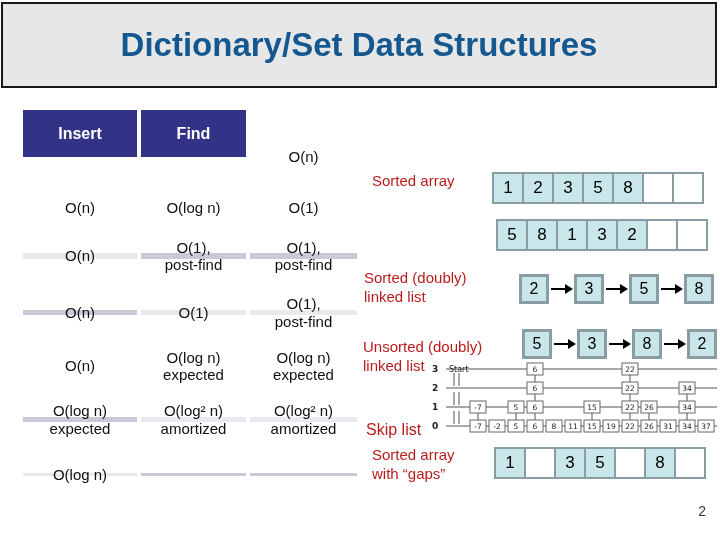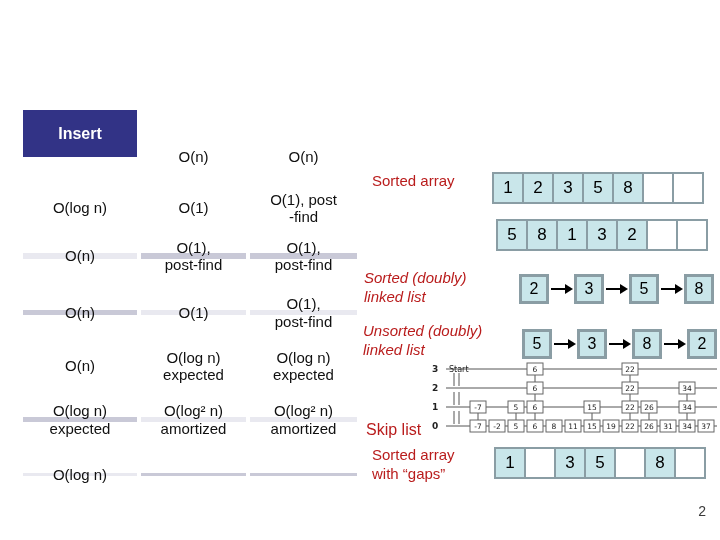--- a/index.html
+++ b/index.html
@@ -34,29 +34,31 @@
   .larrow::after{content:'';position:absolute;right:-8px;top:-4px;width:0;height:0;
                  border-left:8px solid #000;border-top:5px solid transparent;border-bottom:5px solid transparent;}
   .skip-svg{position:absolute;left:428px;top:356px;}
   .pagenum{position:absolute;right:14px;top:503px;font-size:14px;color:#3A3A3A;}
 </style>
 </head>
 <body>
 
 <div class="slide">
 
+  <div class="title-band">
+    <div class="title">Dictionary/Set Data Structures</div>
+  </div>
 
   <div class="ctable">
       <div class="hcell">Insert</div>
+      <div class="hcell">Find</div>
       <div class="tcell rdark">O(n)</div>
       <div class="tcell rdark">O(n)</div>
       <div class="tcell rdark">O(log n)</div>
       <div class="tcell rlight">O(1)</div>
-      <div class="tcell rlight">O(1), post
--find</div>
       <div class="tcell rlight">O(n)</div>
       <div class="tcell rdark">O(1),
 post-find</div>
       <div class="tcell rdark">O(1),
 post-find</div>
       <div class="tcell rdark">O(n)</div>
       <div class="tcell rlight">O(1)</div>
       <div class="tcell rlight">O(1),
 post-find</div>
       <div class="tcell rlight">O(n)</div>
@@ -90,33 +92,33 @@
   <div class="arow" style="left:496px;top:219px;">
       <div class="acell filled">5</div>
       <div class="acell filled">8</div>
       <div class="acell filled">1</div>
       <div class="acell filled">3</div>
       <div class="acell filled">2</div>
       <div class="acell"></div>
       <div class="acell"></div>
     </div>
 
-  <div class="slabel" style="left:364px;top:268px;font-style:italic;">Sorted (doubly)
+  <div class="slabel" style="left:364px;top:268px;">Sorted (doubly)
 linked list</div>
   <div class="lrow" style="left:519px;top:274px;">
       <div class="lbox">2</div>
       <div class="larrow"></div>
       <div class="lbox">3</div>
       <div class="larrow"></div>
       <div class="lbox">5</div>
       <div class="larrow"></div>
       <div class="lbox">8</div>
     </div>
 
-  <div class="slabel" style="left:363px;top:321px;font-style:italic;">Unsorted (doubly)
+  <div class="slabel" style="left:363px;top:337px;">Unsorted (doubly)
 linked list</div>
   <div class="lrow" style="left:522px;top:329px;">
       <div class="lbox">5</div>
       <div class="larrow"></div>
       <div class="lbox">3</div>
       <div class="larrow"></div>
       <div class="lbox">8</div>
       <div class="larrow"></div>
       <div class="lbox">2</div>
     </div>

